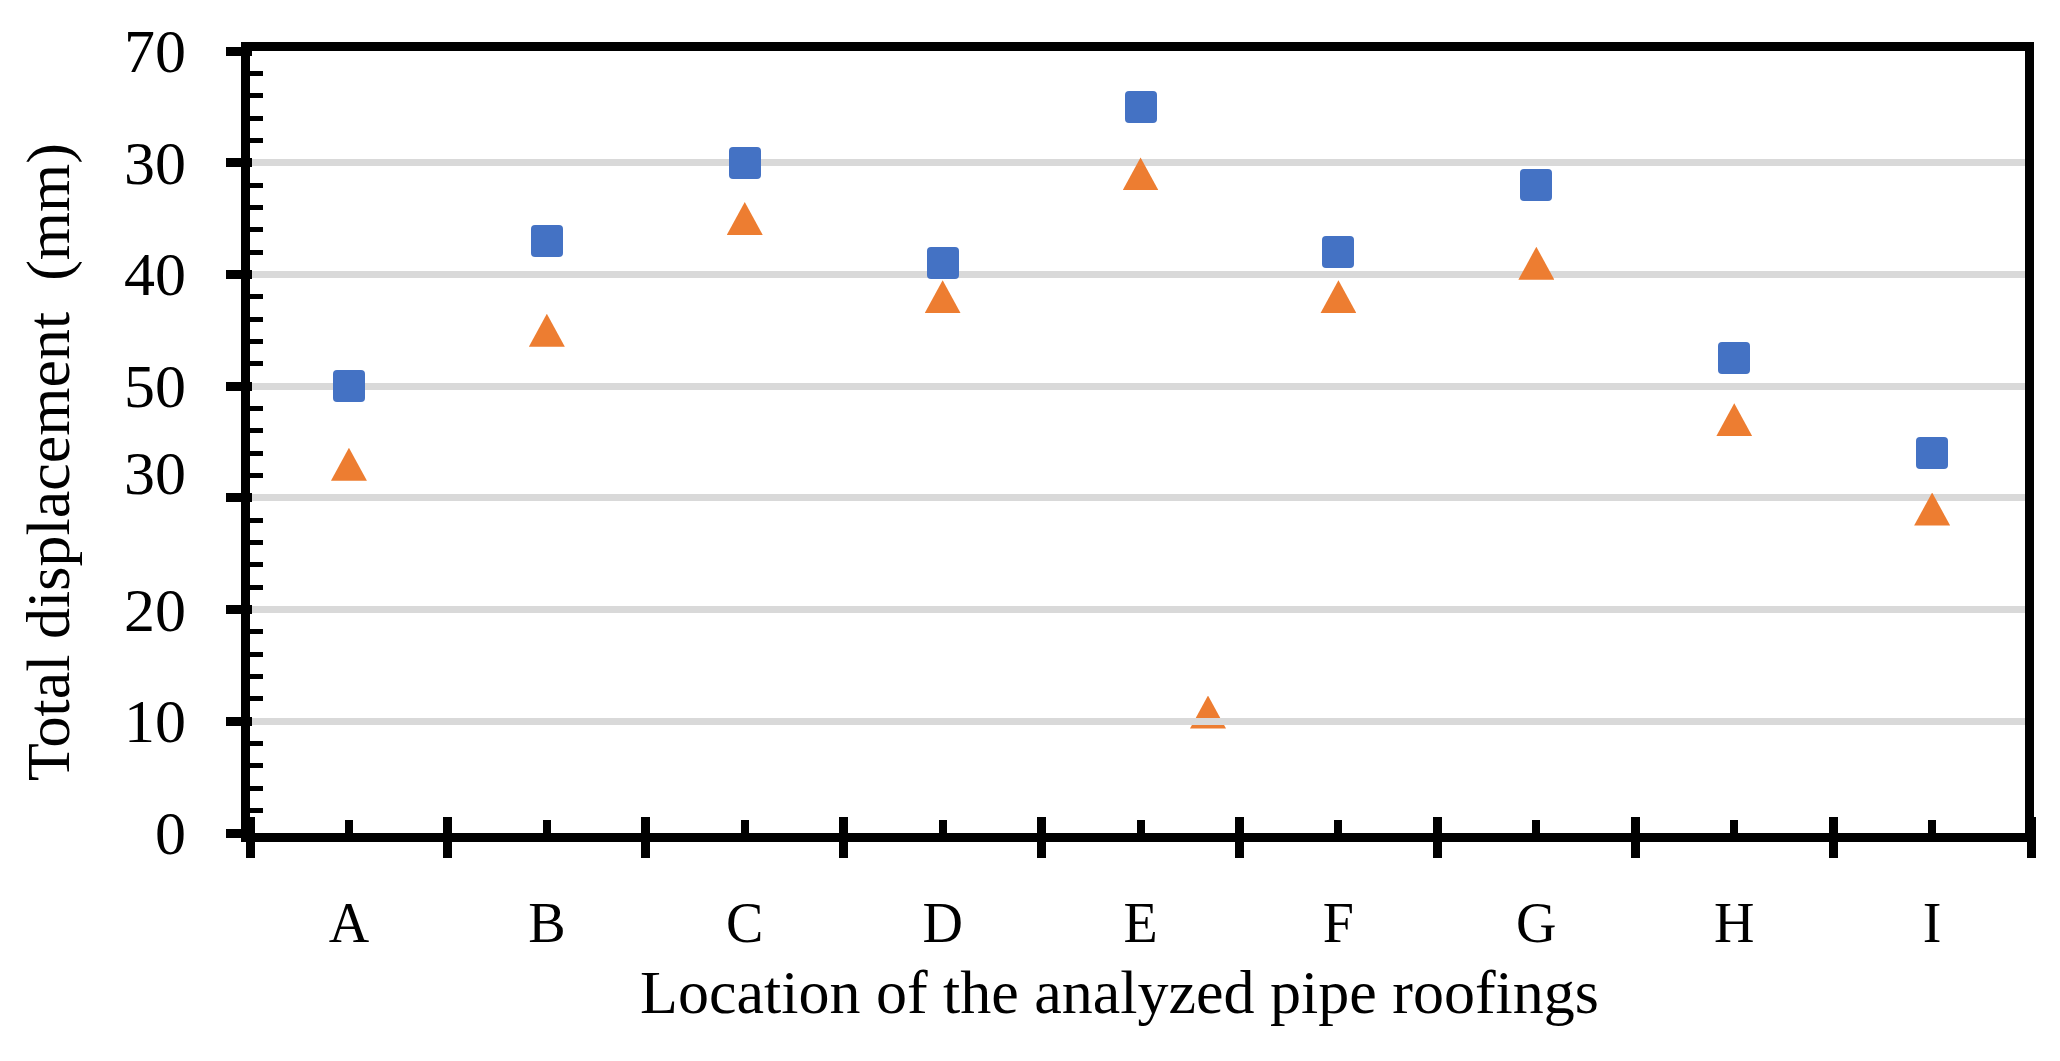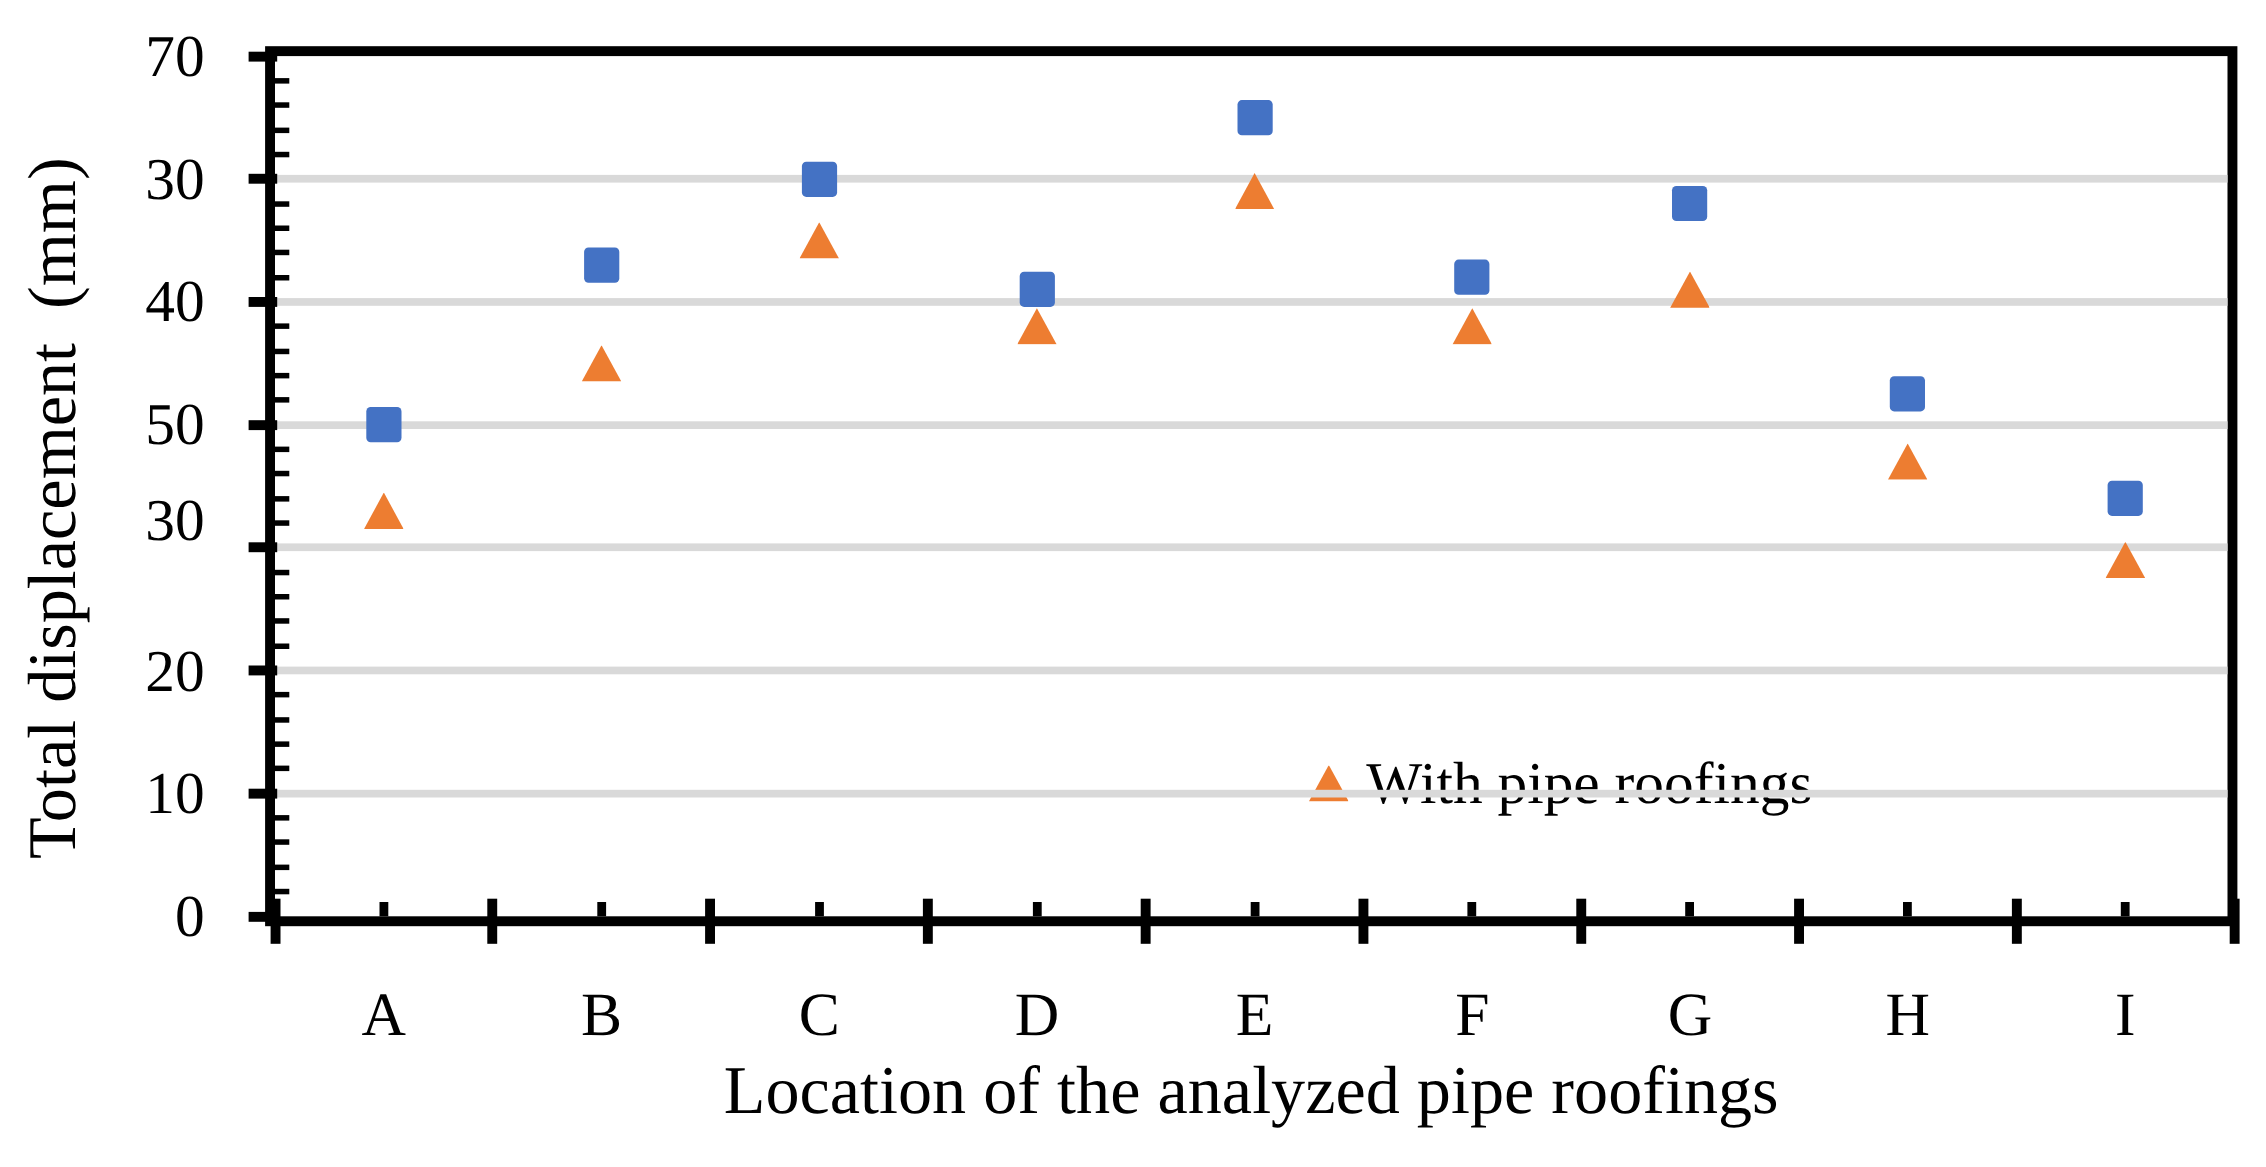--- a/index.html
+++ b/index.html
@@ -15,39 +15,39 @@
     position:absolute;
     left:241px;top:42px;width:1793px;height:800px;
     border:9px solid #000;
     box-sizing:border-box;
     background:transparent;
   }
   .gridline{position:absolute;height:7px;}
   .tick{position:absolute;background:#000;}
   .y-tick-label{
     position:absolute;left:56px;width:130px;height:62px;
-    line-height:62px;text-align:right;font-size:54px;
+    line-height:62px;text-align:right;font-size:62px;
   }
   .x-cat-label{
     position:absolute;width:140px;height:58px;line-height:58px;
     text-align:center;font-size:56px;top:894px;
   }
   .marker-square{position:absolute;width:32px;height:32px;border-radius:4px;}
   .marker-triangle{
     position:absolute;width:36px;height:33px;
     clip-path:polygon(50% 0%,100% 100%,0% 100%);
   }
   #y-axis-title{
     position:absolute;left:-402px;top:427px;width:900px;height:70px;
     line-height:70px;text-align:center;font-size:62px;
     transform:rotate(-90deg);
     white-space:pre;
   }
   #x-axis-title{
-    position:absolute;left:241px;top:952px;width:1793px;height:80px;
+    position:absolute;left:223px;top:952px;width:1793px;height:80px;
     line-height:80px;text-align:center;font-size:62px;
   }
   .legend-item{
     position:absolute;top:686px;height:52px;
     display:flex;align-items:center;gap:16px;
   }
   .legend-item .legend-square{width:32px;height:32px;border-radius:3px;flex:0 0 auto;}
   .legend-item .legend-triangle{
     width:36px;height:33px;flex:0 0 auto;
     clip-path:polygon(50% 0%,100% 100%,0% 100%);
@@ -59,21 +59,20 @@
 
 <div id="stage">
 
   <div id="plot-frame"></div>
 
   <div id="y-axis-title">Total displacement  (mm)</div>
   <div id="x-axis-title">Location of the analyzed pipe roofings</div>
 
   <div class="legend-item" style="left:1190px;">
     <span class="legend-triangle" style="background: rgb(237, 125, 49);"></span>
-    <span class="legend-label">With pipe roofings</span>
   </div>
 
 <div class="gridline" style="left: 250px; width: 1775px; top: 717.786px; background: rgb(217, 217, 217);"></div>
     <div class="gridline" style="left: 250px; width: 1775px; top: 606.071px; background: rgb(217, 217, 217);"></div>
     <div class="gridline" style="left: 250px; width: 1775px; top: 494.357px; background: rgb(217, 217, 217);"></div>
     <div class="gridline" style="left: 250px; width: 1775px; top: 382.643px; background: rgb(217, 217, 217);"></div>
     <div class="gridline" style="left: 250px; width: 1775px; top: 270.929px; background: rgb(217, 217, 217);"></div>
     <div class="gridline" style="left: 250px; width: 1775px; top: 159.214px; background: rgb(217, 217, 217);"></div>
     <div class="tick" style="left: 226px; width: 26px; height: 9px; top: 828.5px;"></div>
     <div class="y-tick-label" style="top: 802px;">0</div>

